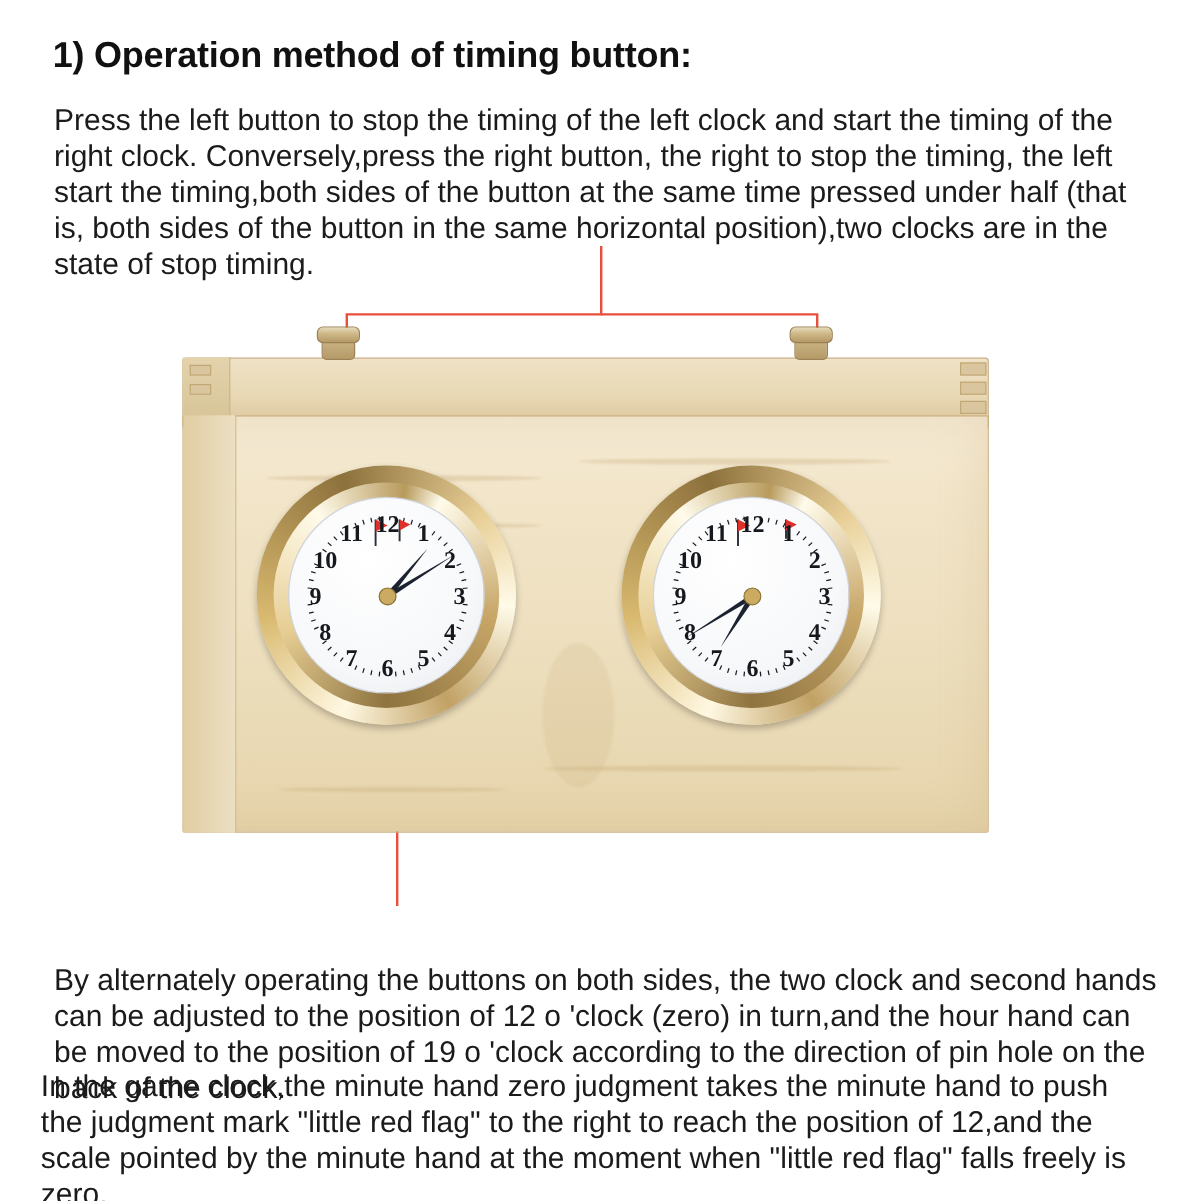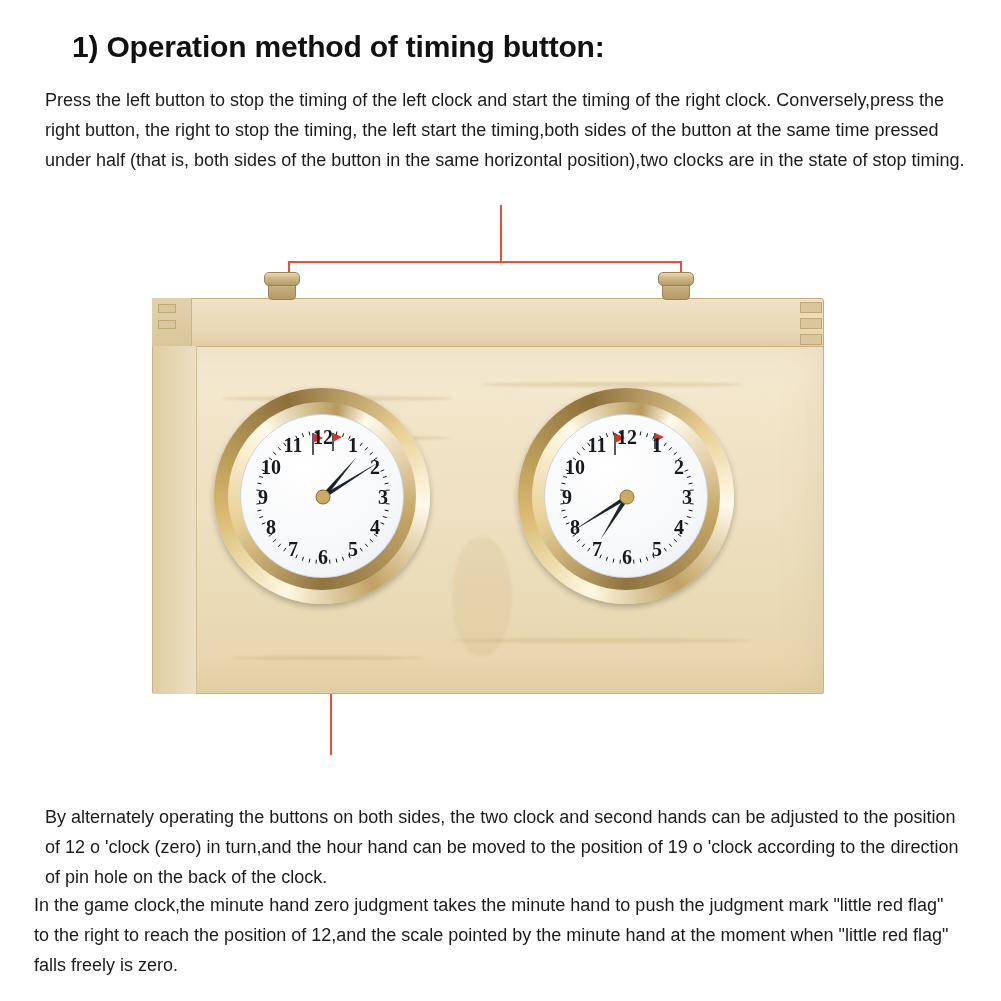--- a/index.html
+++ b/index.html
@@ -21,28 +21,27 @@
   }
 
   
   .section-heading {
     position: absolute;
     font-size: 30px;
     font-weight: bold;
     letter-spacing: -0.2px;
     color: #111111;
     white-space: nowrap;
-    margin-left: 28px;
   }
   #heading-1 { left: 44px; top: 30px; }
   #heading-2 { left: 44px; top: 760px; }
 
   .body-text {
     position: absolute;
-    font-size: 18px;
+    font-size: 25px;
     line-height: 30px;
     color: #1b1b1b;
   }
   #paragraph-1 { left: 45px; top: 85px; width: 920px; }
   #paragraph-2 { left: 45px; top: 802px; width: 925px; }
   #paragraph-3 { left: 34px; top: 890px; width: 925px; }
 
   
   .annot-svg {
     position: absolute;

